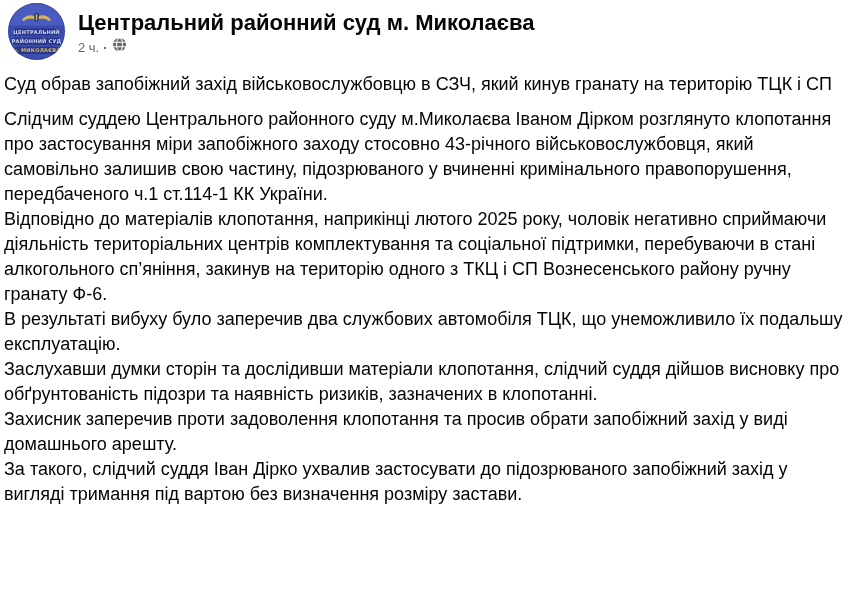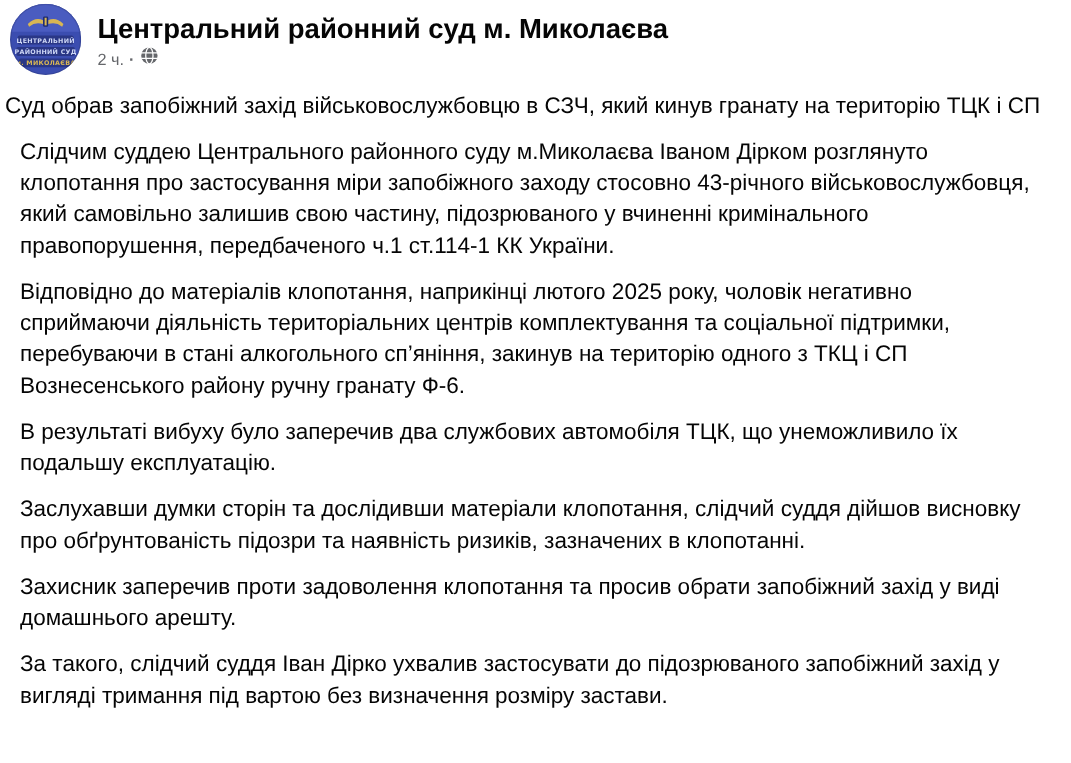--- a/index.html
+++ b/index.html
@@ -50,21 +50,21 @@
   .post-content {
     padding: 12px 9px 0 4px;
     font-size: 18px;
     line-height: 25px;
     color: var(--c-text, #050505);
     max-width: 848px;
     white-space: normal;
     word-wrap: break-word;
   }
   .headline { margin: 0 0 10px 0; }
-  .para { margin: 12px; }
+  .para { margin: 0; }
 
   .avatar-svg text {
     font-family: "DejaVu Sans", sans-serif;
     font-weight: bold;
     letter-spacing: .2px;
   }
 </style>
 </head>
 <body>
 

